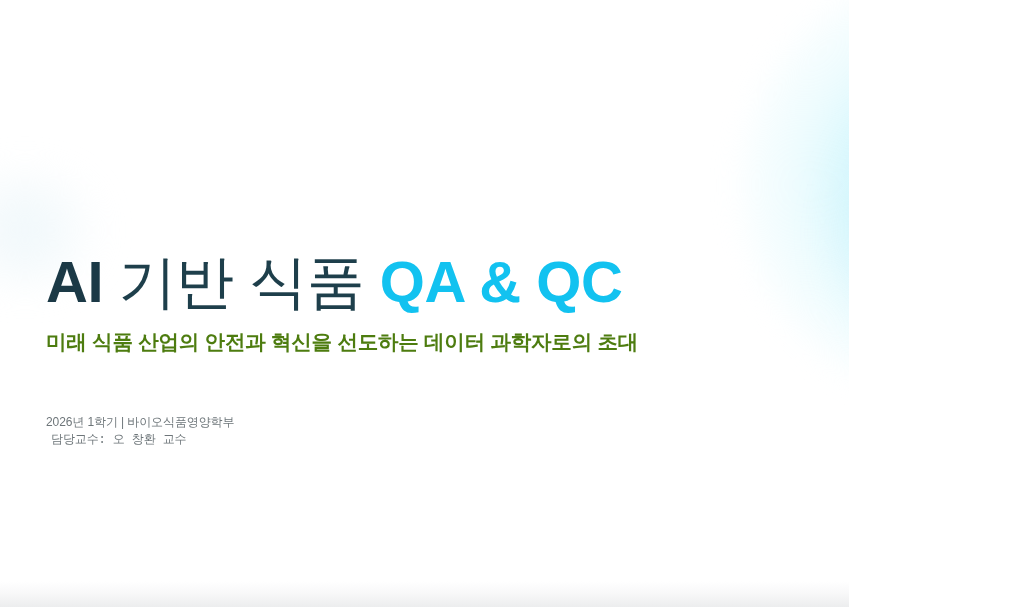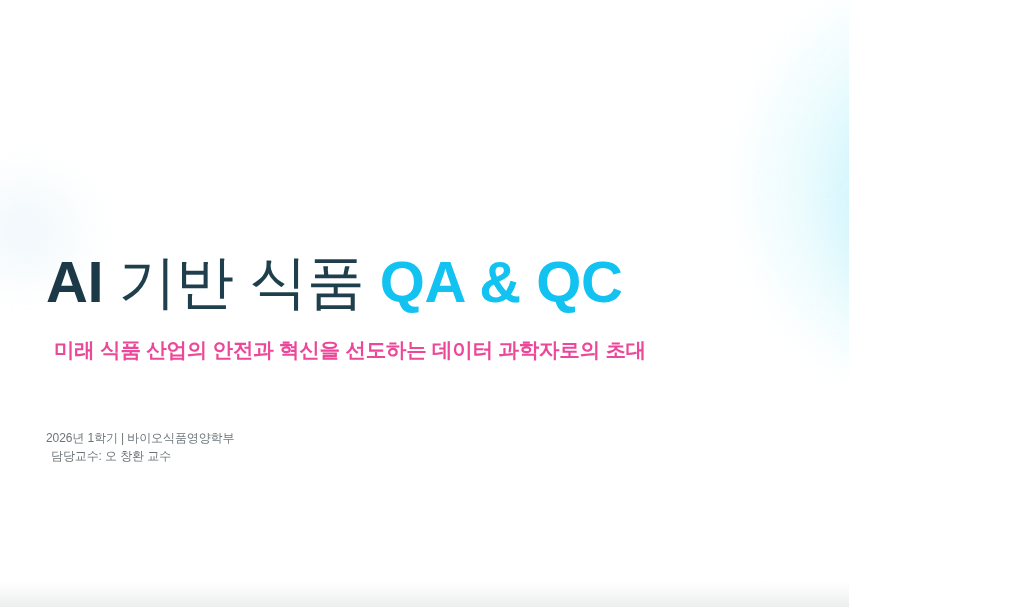--- a/index.html
+++ b/index.html
@@ -105,43 +105,44 @@
   .title .seg-korean {
     font-weight: 400;
     color: #1e3f4b;
   }
   .title .seg-accent {
     font-weight: 700;
     color: #12c2f0;
   }
 
   .subtitle {
-    margin: 8px;
+    margin: 0;
     padding-top: 17px;
     font-size: 20.5px;
     font-weight: 700;
-    color: #ec4899;
+    color: #4d7c0f;
     letter-spacing: -0.2px;
     white-space: nowrap;
   }
 
   .meta {
     padding-top: 58px;
   }
   .meta-line {
     margin: 0;
     font-size: 12px;
     font-weight: 400;
     line-height: 1.45;
     color: #6d7579;
     letter-spacing: -0.1px;
     white-space: nowrap;
   }
   .meta-line.indented {
     padding-left: 5px;
+    font-family: Liberation Mono, monospace;
   }
 </style>
 </head>
 <body>
 
 <div id="slide">
 
   <div class="glow-primary"></div>
   <div class="glow-secondary"></div>
   <div class="glow-faint-left"></div>

